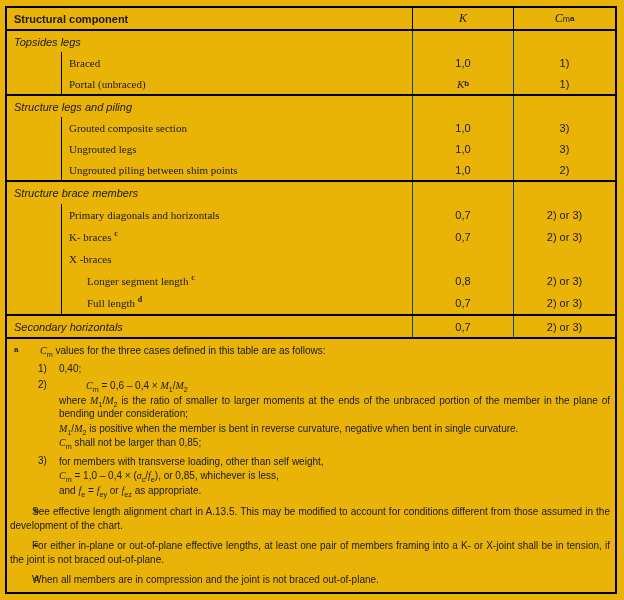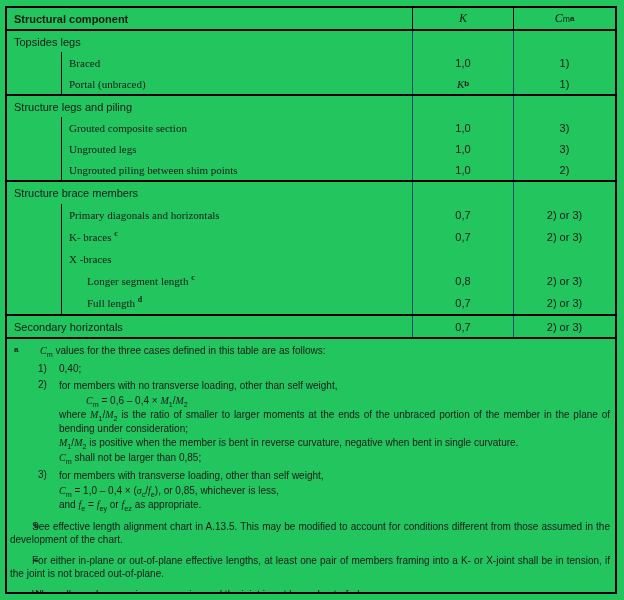--- a/index.html
+++ b/index.html
@@ -1,39 +1,39 @@
 <!DOCTYPE html>
 <html><head>
 <meta charset="utf-8">
 <style>
   * { box-sizing: border-box; }
   html, body { margin: 0; padding: 0; background: #ffffff; }
   .page {
-    width: 624px; height: 600px; background: #22c55e; position: relative;
+    width: 624px; height: 600px; background: #eab308; position: relative;
     font-family: "Liberation Sans", "DejaVu Sans", sans-serif; color: #1a1a1a;
   }
   .frame {
     position: absolute; left: 5px; top: 6px; width: 612px; height: 588px;
     border: 2px solid #000; display: flex; flex-direction: column; overflow: hidden;
   }
   
   .hdr { display: flex; height: 23px; border-bottom: 2px solid #000; flex: none; }
   .hdr .c1 { width: 405px; display: flex; align-items: center; padding-left: 7px;
              font-weight: bold; font-size: 11px; }
   .hdr .ck, .hdr .cm { display: flex; align-items: center; justify-content: center;
              border-left: 1px solid #000; font-size: 12px; }
   .ck { width: 101px; flex: none; }
   .cm { flex: 1; }
   .sect { flex: none; border-bottom: 2px solid #000; }
   .row { display: flex; height: 21px; }
   .sectC .row { height: 22px; }
   .row .c1 { width: 405px; display: flex; align-items: stretch; font-size: 11px; }
   .row .ck, .row .cm { display: flex; align-items: center; justify-content: center;
              border-left: 1px solid #0c4a6e; font-size: 11px; }
-  .glabel { align-self: center; padding-left: 7px; }
+  .glabel { align-self: center; padding-left: 7px; font-style: italic; }
   .sp { width: 55px; flex: none; border-right: 1px solid #000; }
   .lbl { align-self: center; padding-left: 7px; font-family: Liberation Serif, serif; }
   .lbl.sub { padding-left: 25px; }
   i { font-family: "Liberation Serif", "DejaVu Serif", serif; font-style: italic; }
   sup { font-size: 72%; line-height: 0; vertical-align: super; }
   sub { font-size: 72%; line-height: 0; vertical-align: sub; }
   .row sup, .hdr sup { font-size: 8px; font-weight: bold; }
   
   .fnotes { flex: 1; padding: 5px 5px 0 3px; font-size: 10px; line-height: 13.5px; }
   .pmark { font-size: 8px; font-weight: bold; }
@@ -196,21 +196,20 @@
       </div>
 
       <div class="fa-item">
         <span class="fa-num">1)</span>
         <div class="fa-body">0,40;</div>
       </div>
 
       <div class="fa-item">
         <span class="fa-num">2)</span>
         <div class="fa-body">
-          <div class="fa-line">for members with no transverse loading, other than self weight,</div>
           <div class="fa-formula"><i>C</i><sub>m</sub> = 0,6 – 0,4 × <i>M</i><sub>1</sub>/<i>M</i><sub>2</sub></div>
           <div class="fa-line fa-just">where <i>M</i><sub>1</sub>/<i>M</i><sub>2</sub> is the ratio of smaller to larger moments at the ends of the unbraced portion of the member in the plane of bending under consideration;</div>
           <div class="fa-line"><i>M</i><sub>1</sub>/<i>M</i><sub>2</sub> is positive when the member is bent in reverse curvature, negative when bent in single curvature.</div>
           <div class="fa-line"><i>C</i><sub>m</sub> shall not be larger than 0,85;</div>
         </div>
       </div>
 
       <div class="fa-item">
         <span class="fa-num">3)</span>
         <div class="fa-body">

